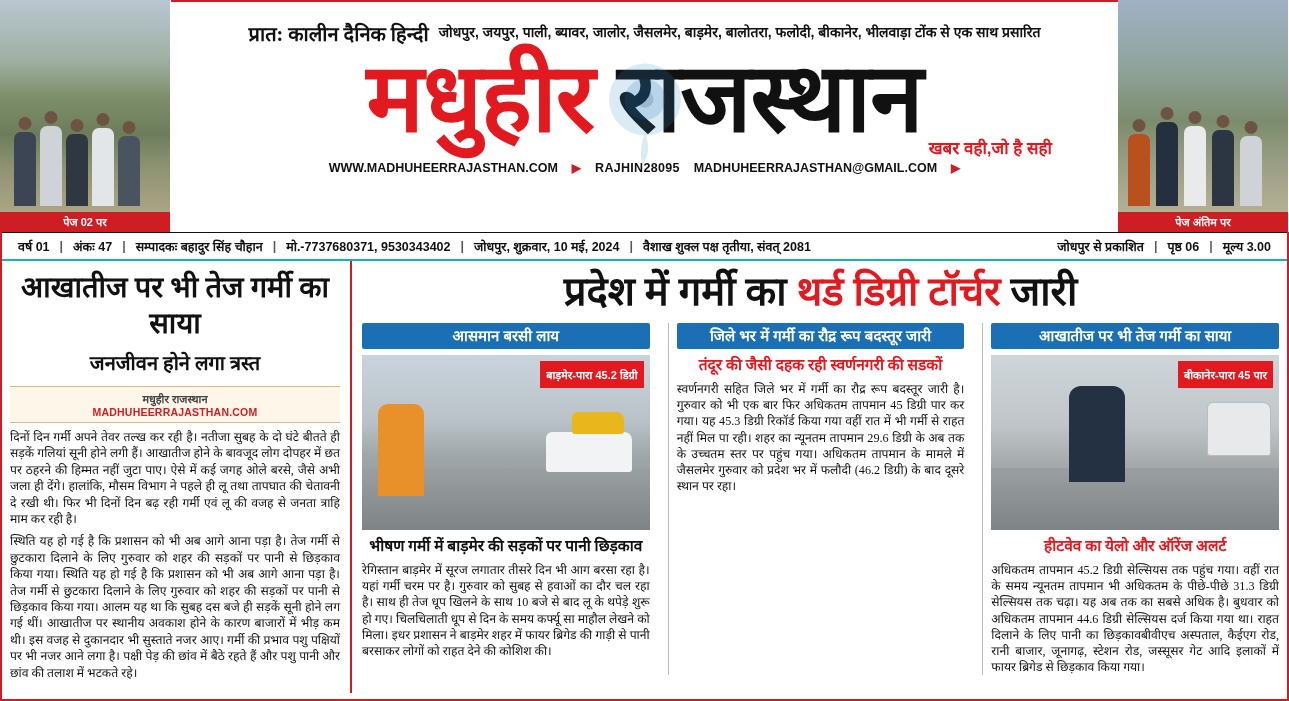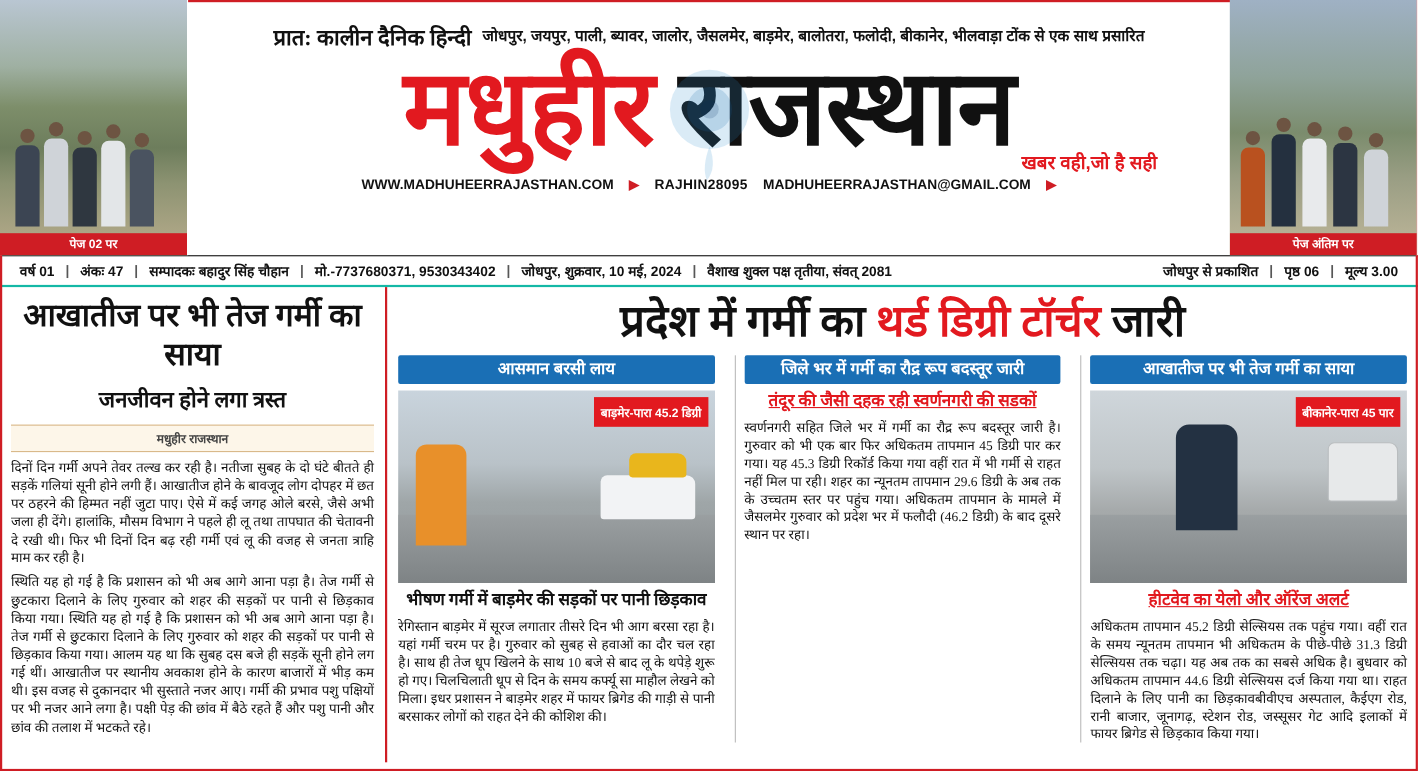--- a/index.html
+++ b/index.html
@@ -173,21 +173,21 @@
   }
   .ph-label{
     position:absolute;top:6px;right:6px;
     background:#e2191f;color:#fff;font-size:11px;font-weight:bold;
     padding:6px 6px;border-radius:0;
   }
   .cell-cap{
     margin-top:6px;text-align:center;font-family:"Liberation Serif", serif;
     font-weight:bold;font-size:15.5px;line-height:20px;color:#111;
   }
-  .cell-cap.red{color:#e2191f;text-decoration:underline;}
+  .cell-cap.red{color:#e2191f;}
   .cell-body p{
     margin:6px 0 0;font-size:12.2px;line-height:16.2px;text-align:justify;color:#111;
     font-family:"Liberation Serif", serif;
   }
   .outer-border{
     position:absolute;inset:0;border:2px solid #cf1d24;box-sizing:border-box;pointer-events:none;
   }
 </style>
 </head>
 <body>
@@ -290,20 +290,21 @@
   </div>
 
   <div class="content">
 
     <div class="col-left">
       <div class="lead-head">आखातीज पर भी तेज गर्मी का साया</div>
       <div class="lead-sub">जनजीवन होने लगा त्रस्त</div>
 
       <div class="byline-box">
         <div class="b1">मधुहीर राजस्थान</div>
+        <div class="b2">MADHUHEERRAJASTHAN.COM</div>
       </div>
 
       <div class="leftcol-text">
         <p>दिनों दिन गर्मी अपने तेवर तल्ख कर रही है। नतीजा सुबह के दो घंटे बीतते ही सड़कें गलियां सूनी होने लगी हैं। आखातीज होने के बावजूद लोग दोपहर में छत पर ठहरने की हिम्मत नहीं जुटा पाए। ऐसे में कई जगह ओले बरसे, जैसे अभी जला ही देंगे। हालांकि, मौसम विभाग ने पहले ही लू तथा तापघात की चेतावनी दे रखी थी। फिर भी दिनों दिन बढ़ रही गर्मी एवं लू की वजह से जनता त्राहि माम कर रही है।</p>
         <p>स्थिति यह हो गई है कि प्रशासन को भी अब आगे आना पड़ा है। तेज गर्मी से छुटकारा दिलाने के लिए गुरुवार को शहर की सड़कों पर पानी से छिड़काव किया गया। स्थिति यह हो गई है कि प्रशासन को भी अब आगे आना पड़ा है। तेज गर्मी से छुटकारा दिलाने के लिए गुरुवार को शहर की सड़कों पर पानी से छिड़काव किया गया। आलम यह था कि सुबह दस बजे ही सड़कें सूनी होने लग गई थीं। आखातीज पर स्थानीय अवकाश होने के कारण बाजारों में भीड़ कम थी। इस वजह से दुकानदार भी सुस्ताते नजर आए। गर्मी की प्रभाव पशु पक्षियों पर भी नजर आने लगा है। पक्षी पेड़ की छांव में बैठे रहते हैं और पशु पानी और छांव की तलाश में भटकते रहे।</p>
       </div>
     </div>
 
     <div class="col-right">
       <div class="main-head"><span>प्रदेश में गर्मी का </span><span class="hl">थर्ड डिग्री टॉर्चर</span><span> जारी</span></div>

